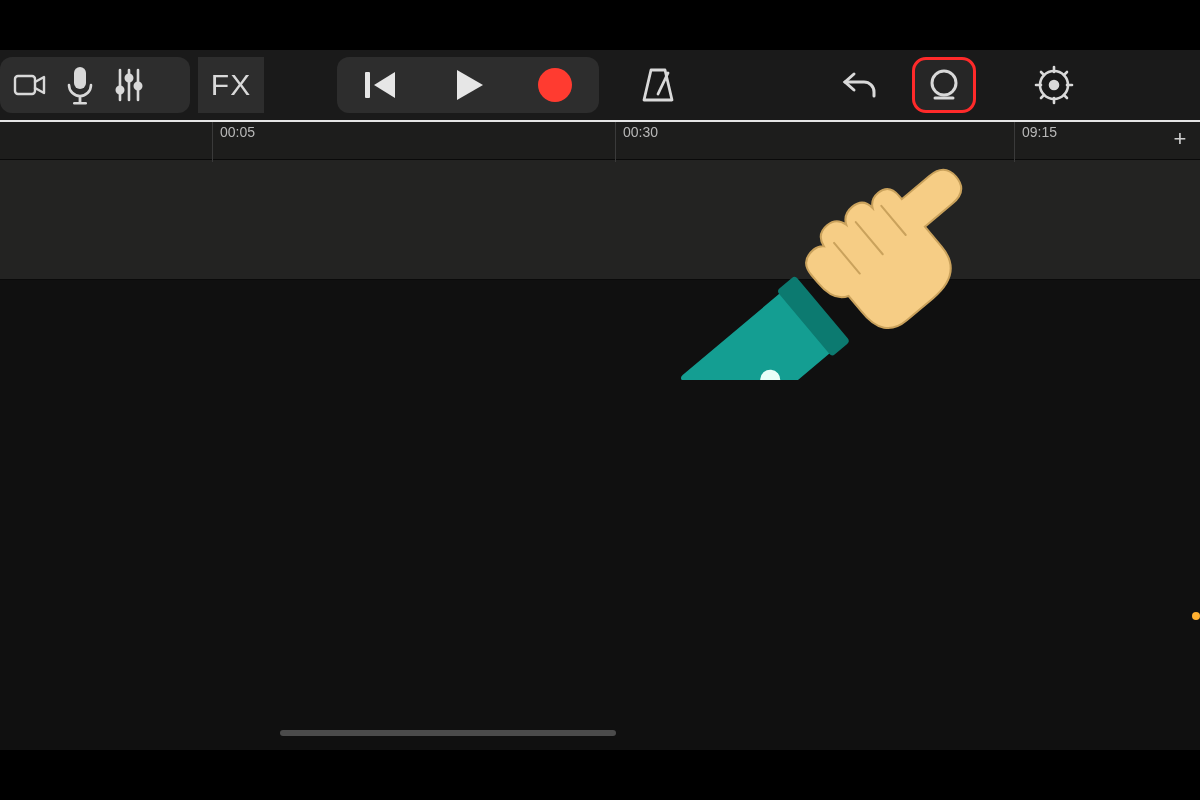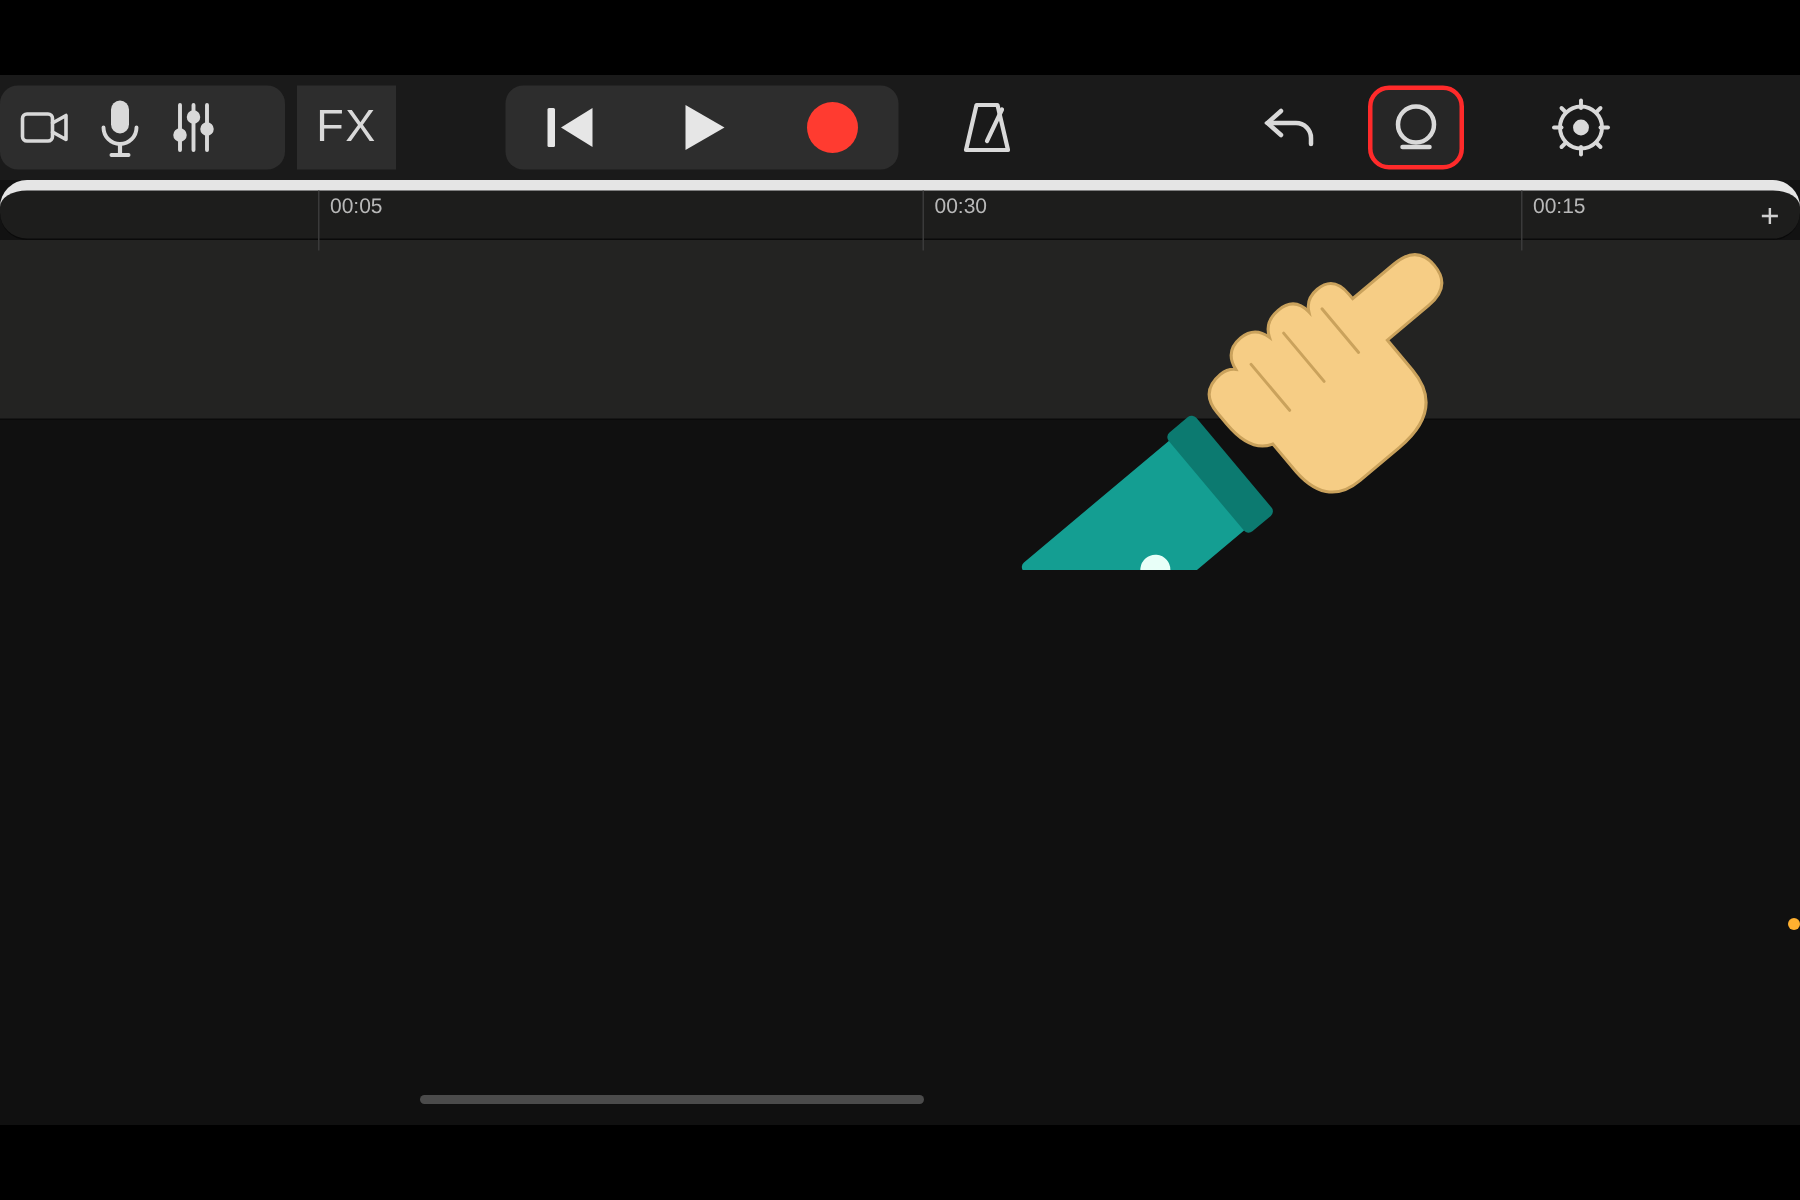--- a/index.html
+++ b/index.html
@@ -11,21 +11,21 @@
   .ico { display:flex; align-items:center; justify-content:center; color:#d9d9d9; }
   .pill { display:flex; align-items:center; background:#2d2d2d; border-radius:12px; height:56px; }
   .pill-left  { position:absolute; left:0; top:7px; width:190px; padding:0 12px; gap:16px; }
   .pill-right { position:absolute; left:337px; top:7px; width:262px; padding:0 24px; justify-content:space-between; }
   .fxbtn { position:absolute; left:198px; top:7px; width:66px; height:56px; background:#2d2d2d; border-radius:0; display:flex; align-items:center; justify-content:center; color:#d9d9d9; font-size:30px; font-weight:500; letter-spacing:1px; }
   .metro { position:absolute; left:637px; top:14px; }
   .undo  { position:absolute; left:838px; top:14px; }
   .loop  { position:absolute; left:912px; top:7px; width:64px; height:56px; border-radius:14px; border:3px solid #ff2a2a; background:#262626; display:flex; align-items:center; justify-content:center; }
   .gear  { position:absolute; left:1033px; top:14px; }
   
-  .ruler { position:relative; width:100%; height:40px; background:#1d1d1c; border-top:7px solid #e5e5e5; border-bottom:1px solid #0a0a0a;border-radius:18px; }
+  .ruler { position:relative; width:100%; height:40px; background:#1d1d1c; border-top:2px solid #e5e5e5; border-bottom:1px solid #0a0a0a; }
   .tick  { position:absolute; top:0; width:1px; height:40px; background:#3a3a3a; }
   .ticklbl { position:absolute; top:2px; color:#b8b8b8; font-size:14px; }
   .addbtn { position:absolute; top:4px; right:6px; color:#cfcfcf; font-size:22px; width:28px; text-align:center; }
   
   .trackstrip { width:100%; height:120px; background:#232322; border-bottom:1px solid #0a0a0a; }
   .empty { width:100%; height:calc(100% - 70px - 40px - 120px); background:#101010; position:relative; }
   .scrollind { position:absolute; left:280px; bottom:14px; width:336px; height:6px; background:#4b4b4b; border-radius:3px; }
   .dot { position:absolute; right:0; bottom:130px; width:8px; height:8px; background:#ffb030; border-radius:50%; }
   
   .hand { position:absolute; left:635px; top:120px; width:360px; height:260px; pointer-events:none; }
@@ -128,21 +128,21 @@
         </svg>
       </span>
     </div>
 
     <div class="ruler">
       <div class="tick" style="left:212px"></div>
       <div class="ticklbl" style="left:220px">00:05</div>
       <div class="tick" style="left:615px"></div>
       <div class="ticklbl" style="left:623px">00:30</div>
       <div class="tick" style="left:1014px"></div>
-      <div class="ticklbl" style="left:1022px">00:15</div>
+      <div class="ticklbl" style="left:1022px">09:15</div>
       <div class="addbtn"><span>+</span></div>
     </div>
 
     <div class="trackstrip"></div>
 
     <div class="empty">
       <div class="scrollind"></div>
       <div class="dot"></div>
     </div>
   </div>

